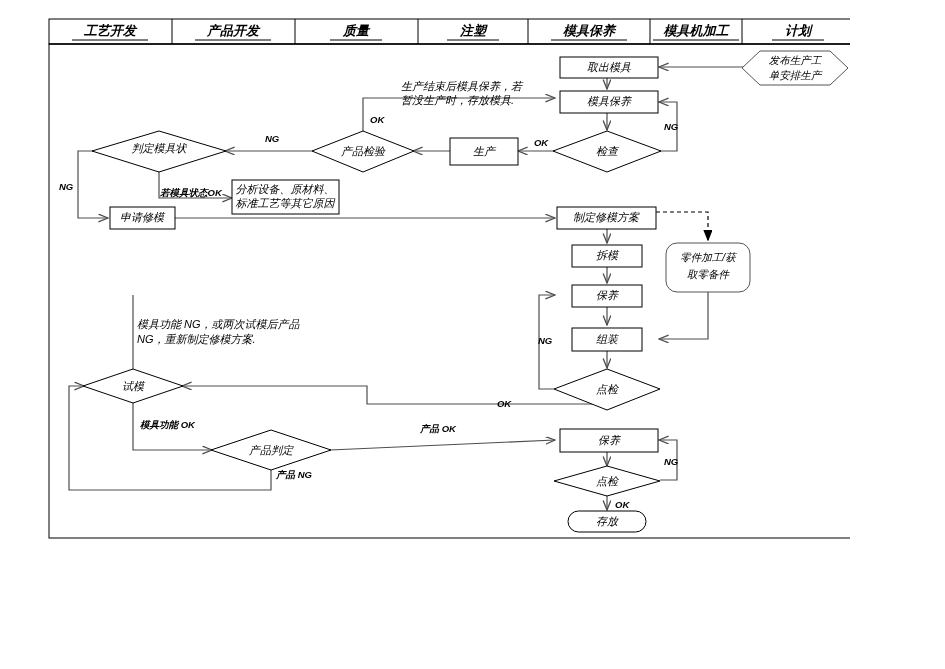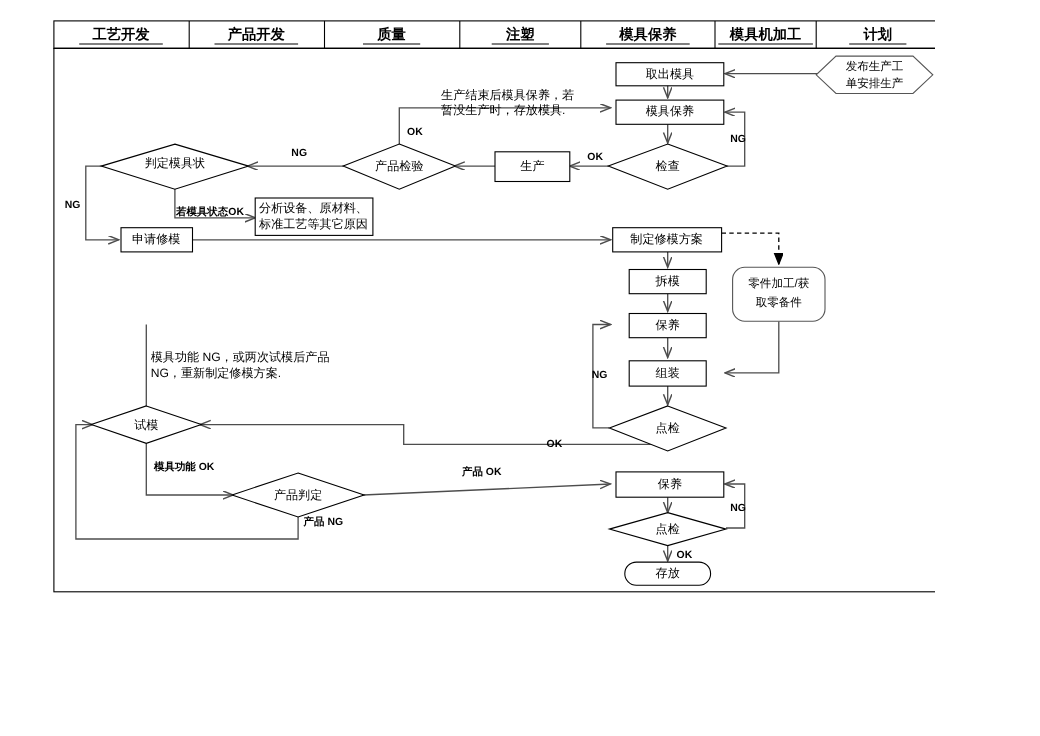--- a/index.html
+++ b/index.html
@@ -7,20 +7,21 @@
     padding: 0;
     background: #ffffff;
     font-family: "Liberation Sans", "DejaVu Sans", sans-serif;
   }
   #page {
     position: relative;
     width: 850px;
     height: 669px;
     background: #ffffff;
     overflow: hidden;
+    font-style: italic;
   }
   svg#flow {
     position: absolute;
     left: 0;
     top: 0;
     width: 945px;
     height: 669px;
     display: block;
   }
   .nodeRect {

